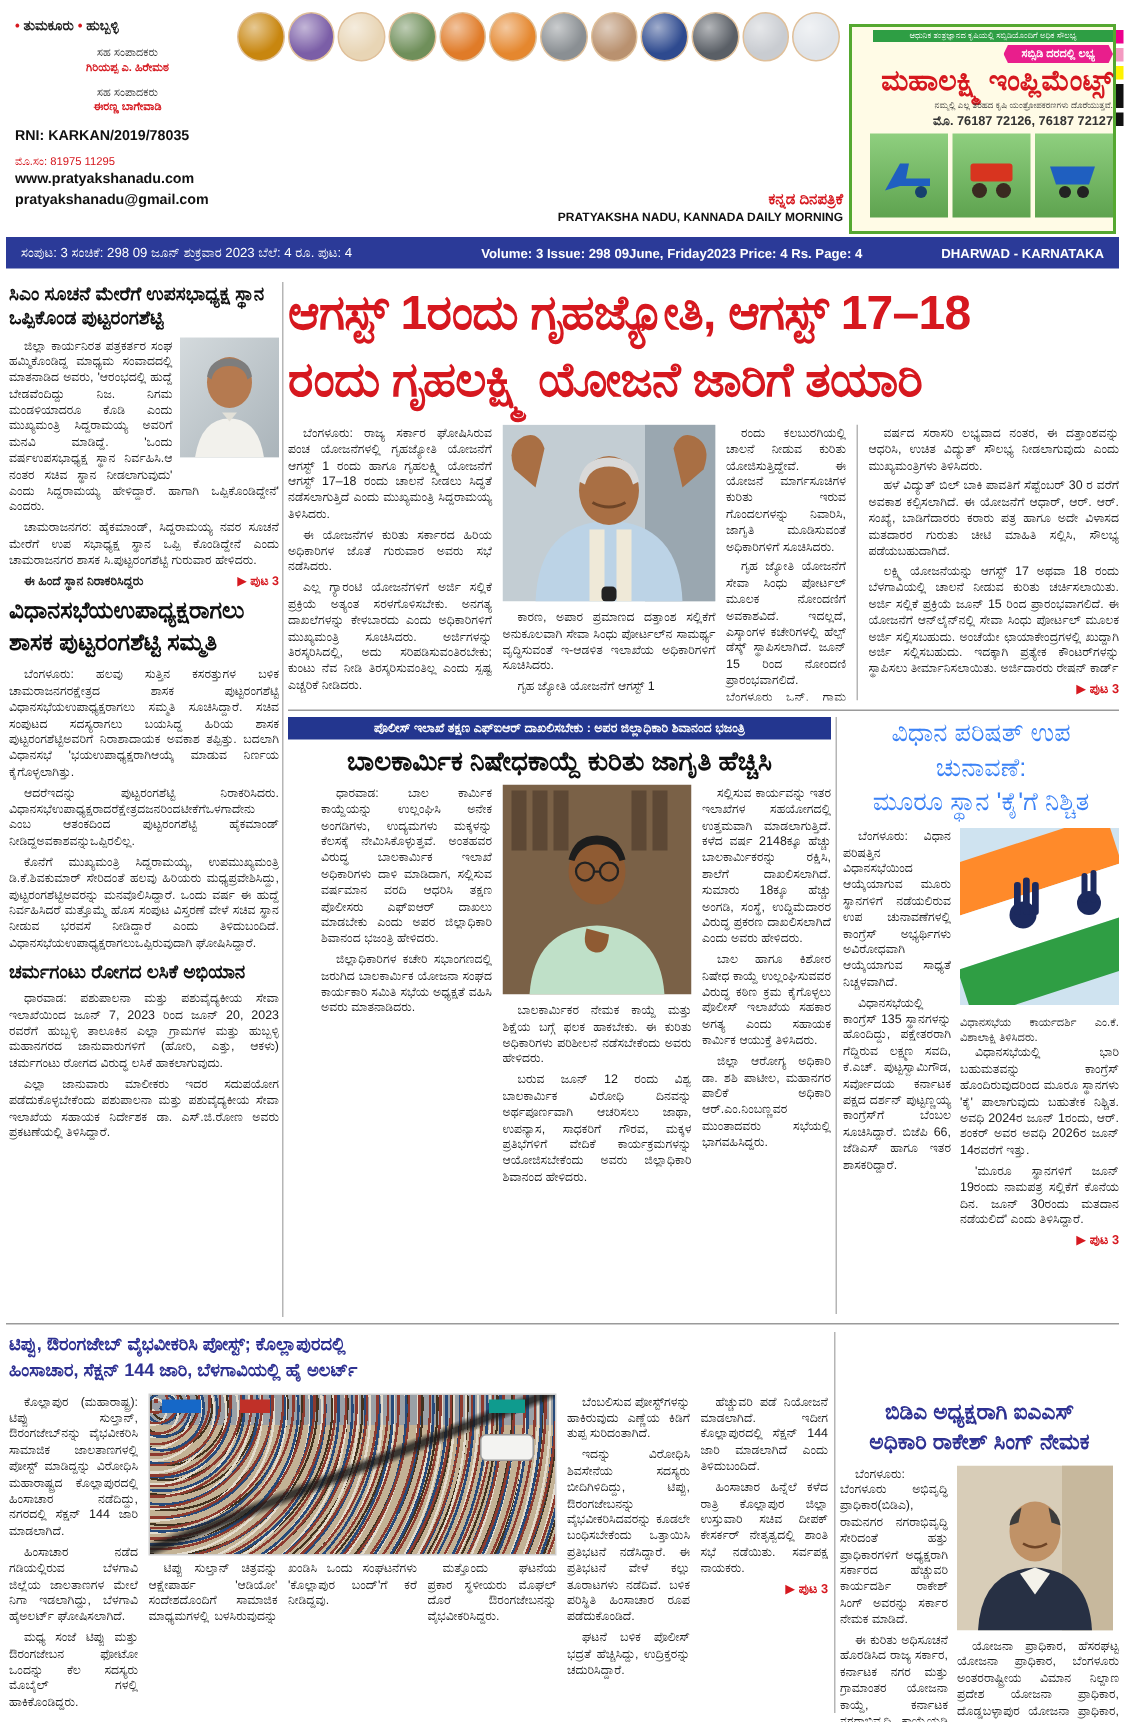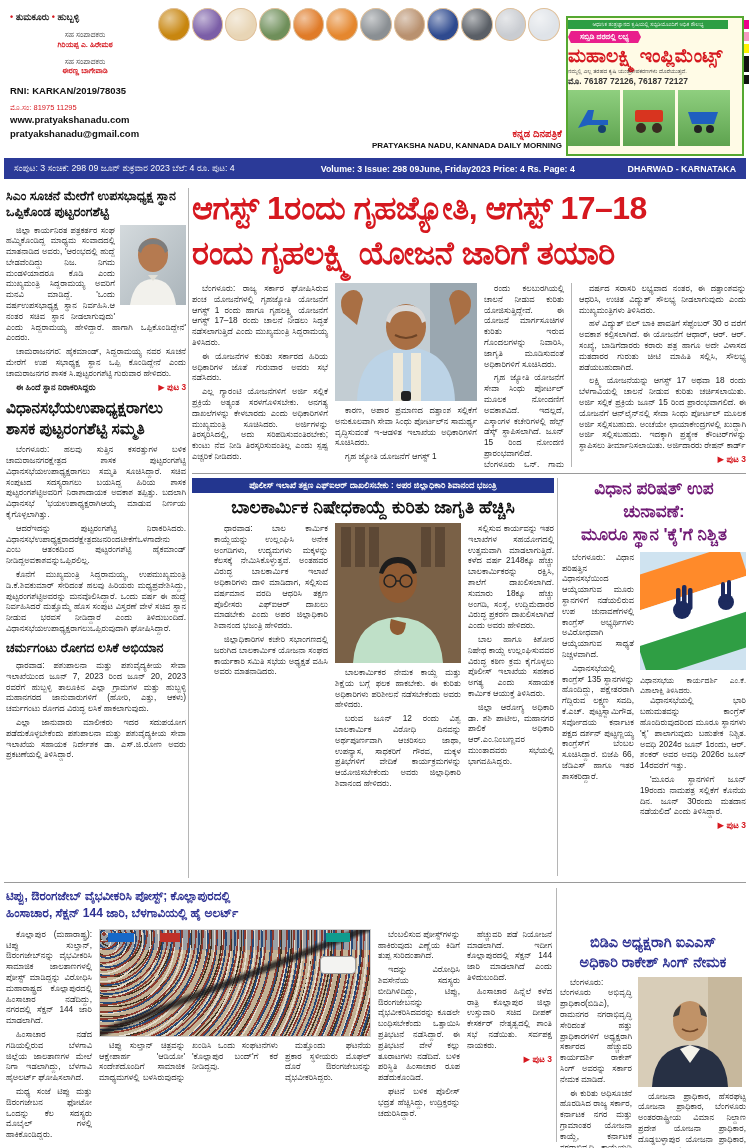--- a/index.html
+++ b/index.html
@@ -17,21 +17,21 @@
   .site-line{font-size:9.5px;font-weight:bold;text-align:left;color:#111;line-height:1.45;}
   .portrait-row{position:absolute;left:158px;top:8px;width:402px;display:flex;gap:2px;}
   .portrait{width:31px;height:31px;border-radius:50%;border:1px solid #e0c09a;display:inline-block;}
   .mast-title{position:absolute;left:155px;top:44px;width:410px;text-align:center;
               font-size:62px;font-weight:bold;color:#e01b22;line-height:100px;letter-spacing:-1px;}
   .mast-sub{position:absolute;left:300px;top:128px;width:262px;text-align:right;}
   .mast-sub-kn{font-size:10px;color:#d6181f;font-weight:bold;}
   .mast-sub-en{font-size:8px;color:#111;font-weight:bold;margin-top:1px;}
   
   .ad-box{position:absolute;left:566px;top:16px;width:178px;height:140px;border:2px solid #55a830;
-          background:#fffbe6;display:flex;flex-direction:column;align-items:flex-start;box-sizing:border-box;}
+          background:#fffbe6;display:flex;flex-direction:column;align-items:flex-end;box-sizing:border-box;}
   .ad-top{width:92%;margin-top:2px;background:#2e9e44;color:#fff;font-size:5.5px;text-align:center;padding:1px 0;}
   .ad-ribbon{margin-top:2px;background:#e91e8c;color:#fff;font-size:7.5px;font-weight:bold;
              padding:1px 12px;clip-path:polygon(4% 0,96% 0,100% 50%,96% 100%,4% 100%,0 50%);}
   .ad-title{margin-top:2px;font-size:19px;font-weight:bold;color:#d6181f;}
   .ad-line{font-size:5.8px;color:#333;margin-top:1px;}
   .ad-phone{font-size:8.5px;font-weight:bold;color:#333;margin-top:1px;}
   .ad-products{display:flex;gap:3px;margin-top:3px;}
   .ad-prod{width:52px;height:56px;background:linear-gradient(#8fcf7f,#5ea34f);display:flex;align-items:center;justify-content:center;}
   .color-bars{position:absolute;right:1px;top:20px;width:5px;display:flex;flex-direction:column;gap:3px;}
   .cb{width:5px;height:9px;}
@@ -63,21 +63,21 @@
   .mc2{width:80px;}
   .mc3{flex:1;border-left:1px solid #b5b5b5;padding-left:7px;}
   
   .mid-art{position:absolute;left:192px;top:478px;width:362px;height:394px;overflow:hidden;}
   .kicker{background:#23368f;color:#fff;font-size:8.4px;font-weight:bold;text-align:center;padding:2px 3px;}
   .mid-head{font-size:17.5px;font-weight:bold;text-align:center;margin:4px 0 5px;color:#101010;}
   .mid-cols{display:flex;gap:7px;margin-left:22px;}
   .midc1{width:114px;} .midc2{width:126px;} .midc3{flex:1;}
   
   .right-art{position:absolute;left:562px;top:478px;width:184px;height:394px;overflow:hidden;}
-  .right-head{font-size:17px;font-weight:bold;text-align:center;line-height:1.35;color:#701a75;}
+  .right-head{font-size:17px;font-weight:normal;text-align:center;line-height:1.35;color:#3b82f6;}
   .right-cols{display:flex;gap:6px;margin-top:5px;}
   .rc1{width:72px;} .rc2{flex:1;}
   
   .bot-left{position:absolute;left:6px;top:888px;width:546px;height:254px;overflow:hidden;}
   .bl-head{color:#2e3192;font-size:12px;font-weight:bold;line-height:1.45;}
   .bl-cols{display:flex;gap:7px;margin-top:6px;}
   .blc1{width:86px;} .bl-mid{width:272px;} .blc3{width:82px;} .blc4{flex:1;}
   .bl-under{columns:3;column-gap:7px;margin-top:3px;}
   .bot-right{position:absolute;left:560px;top:932px;width:186px;height:254px;overflow:hidden;}
   .br-head{color:#2e3192;font-size:14.5px;font-weight:bold;text-align:center;line-height:1.4;}

